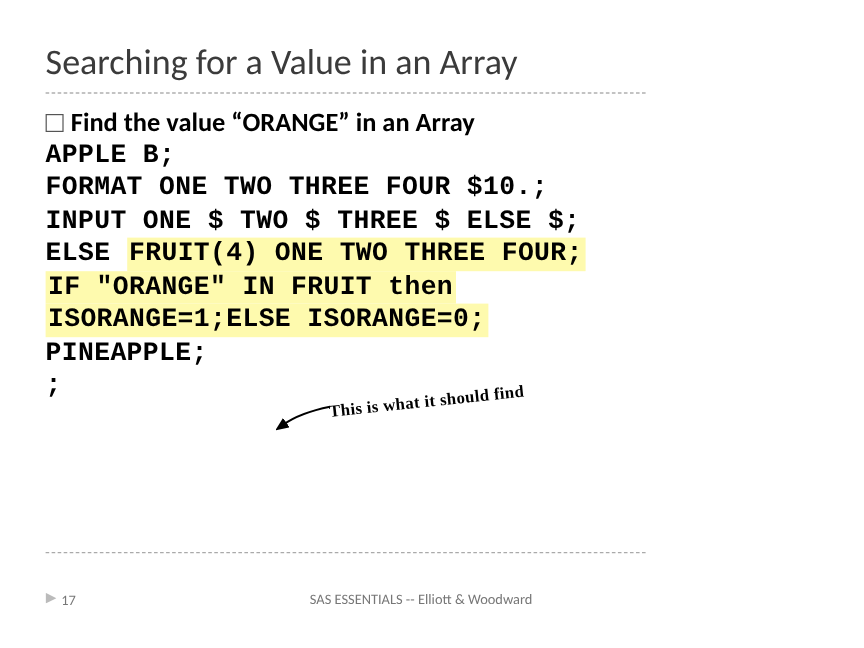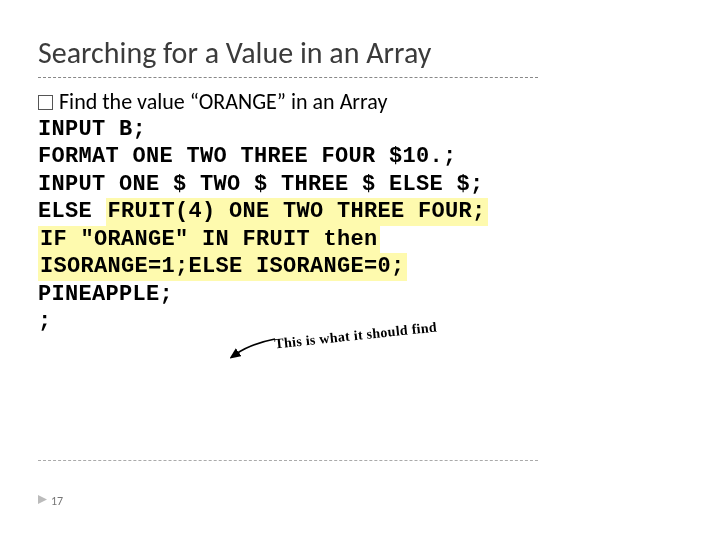--- a/index.html
+++ b/index.html
@@ -32,20 +32,21 @@
   }
   .content {
     font-size: 22px;
     line-height: 1.25;
     color: #000;
     font-family: Calibri, Arial, sans-serif;
     position: relative;
   }
   .bullet-line {
     font-family: Calibri, Arial, sans-serif;
+    font-weight: bold;
   }
   .bullet-box {
     display: inline-block;
     width: 13px;
     height: 13px;
     border: 1.5px solid #555;
     margin-right: 6px;
     vertical-align: -1px;
   }
   .code {
@@ -125,21 +126,21 @@
 
   <h1 class="title">Searching for a Value in an Array</h1>
   <hr class="hr">
 
   <div class="content">
     <div class="bullet-line">
       <span class="bullet-box"></span><span>Find the value “ORANGE” in an Array</span>
     </div>
 
     <div class="code">
-      <div class="codeline">INPUT B;</div>
+      <div class="codeline">APPLE B;</div>
       <div class="codeline">FORMAT ONE TWO THREE FOUR $10.;</div>
       <div class="codeline">INPUT ONE $ TWO $ THREE $ ELSE $;</div>
       <div class="codeline"><span>ELSE </span><span class="hl">FRUIT(4) ONE TWO THREE FOUR;</span></div>
       <div class="codeline"><span class="hl">IF "ORANGE" IN FRUIT then</span></div>
       <div class="codeline"><span class="hl">ISORANGE=1;ELSE ISORANGE=0;</span></div>
       <div class="codeline">PINEAPPLE;</div>
       <div class="codeline">;</div>
 
       <div class="annotation">
         <div class="annotation-text">This is what it should find</div>
@@ -158,16 +159,17 @@
   <div class="footer">
     <hr class="footer-hr">
     <div class="footer-row">
       <span class="page-num">
         <span class="page-arrow">
           <svg width="9" height="9">
               <path d="M0,0 L9,4.5 L0,9 z" fill="#bbb"></path>
             </svg>
         </span><span>17</span>
       </span>
+      <span class="footer-text">SAS ESSENTIALS -- Elliott &amp; Woodward</span>
     </div>
   </div>
 
 </div>
 
 </body></html>

